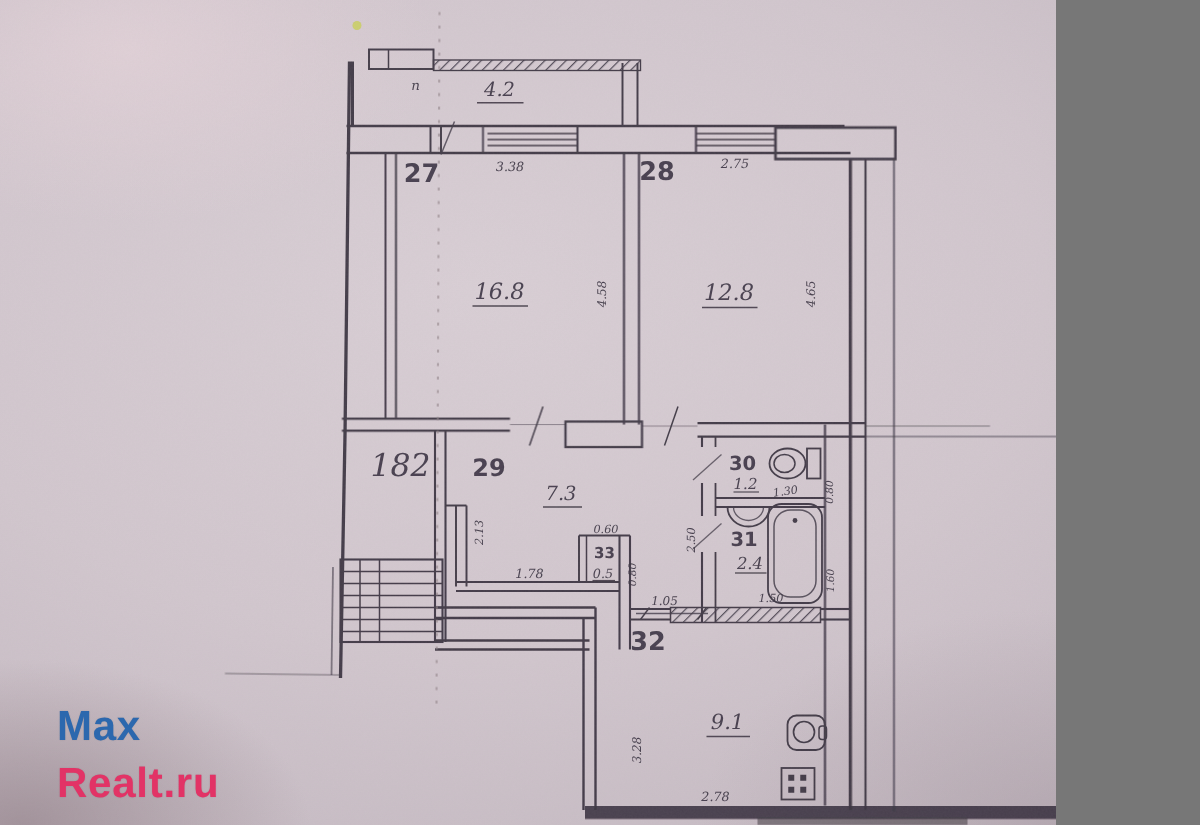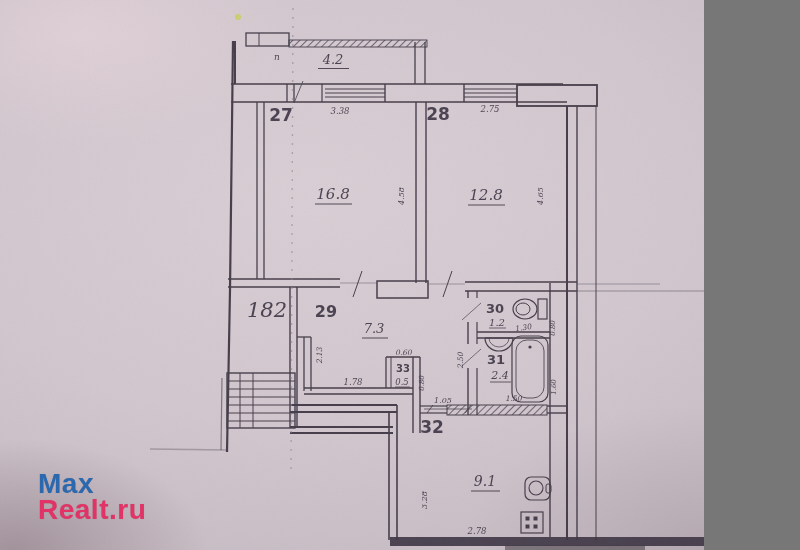--- a/index.html
+++ b/index.html
@@ -248,15 +248,15 @@
       <text transform="translate(427,500) rotate(-90)" class="dim" font-size="8">3.28</text>
       <text x="477" y="534" class="dim" font-size="8.5">2.78</text>
     </g>
   </g>
 
   <rect width="800" height="550" filter="url(#grain)"></rect>
 </svg>
 
 <div class="watermark">
   <div class="wm1" style="color: rgb(44, 104, 174);">Max</div>
-  <div class="wm2" style="color: rgb(226, 51, 102);">Realt.ru</div>
+  <div class="wm2" style="color: rgb(226, 51, 102); margin-top: 12px;">Realt.ru</div>
 </div>
 </div>
 
 </body></html>

